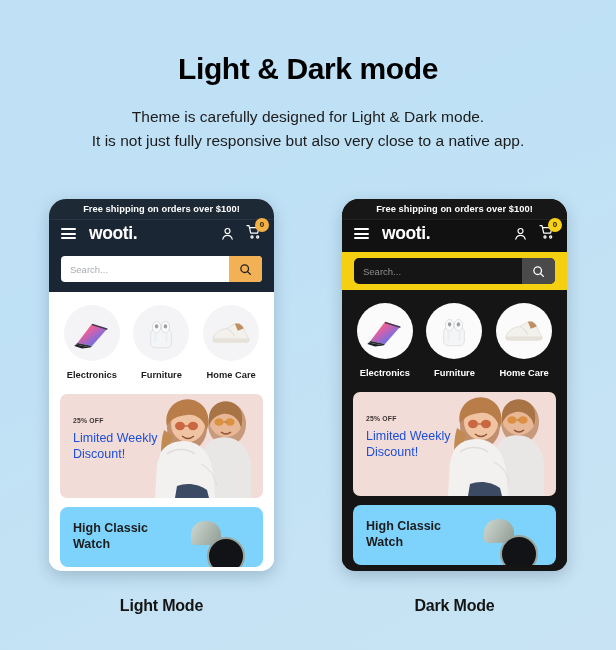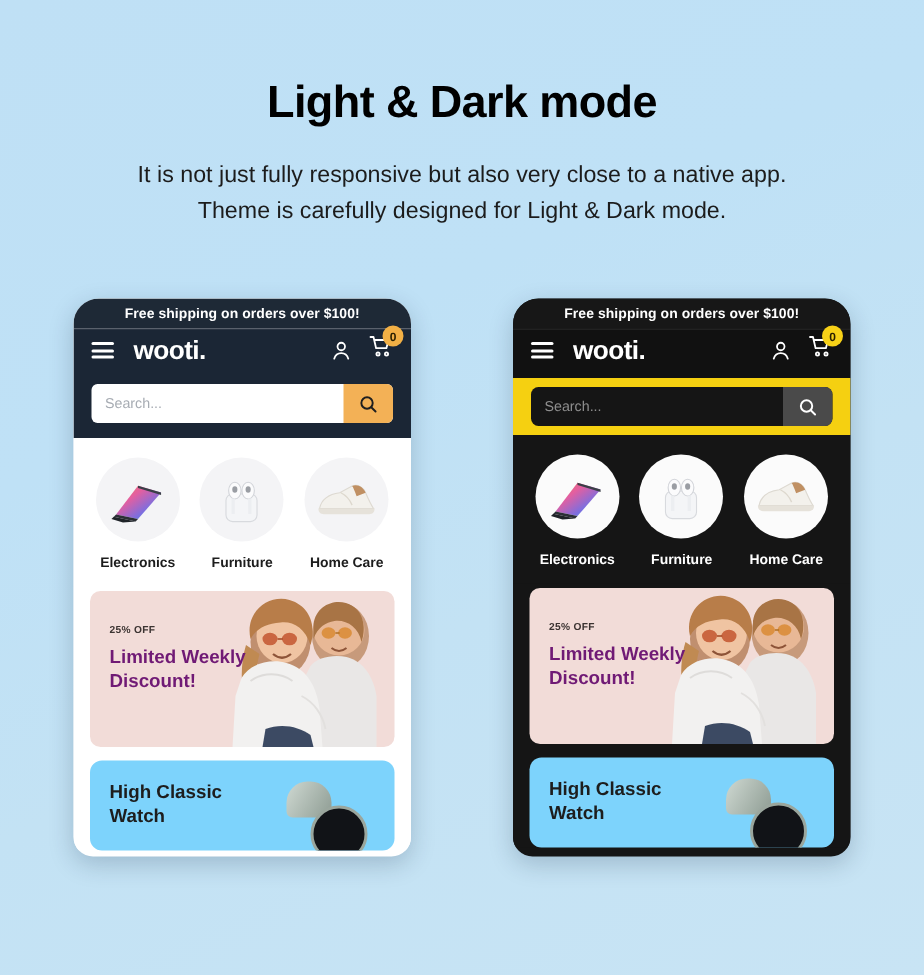--- a/index.html
+++ b/index.html
@@ -186,22 +186,22 @@
   }
   .banner-off {
     font-size: 6.8px;
     font-weight: bold;
     color: #3c3432;
     letter-spacing: 0.2px;
   }
   .banner-title {
     margin-top: 6px;
     font-size: 12.5px;
-    font-weight: bold;
-    color: #701a75;
+    font-weight: normal;
+    color: #1d4ed8;
     line-height: 1.28;
   }
 
   
   .models { position: absolute; right: 0; top: 0; bottom: 0; width: 132px; }
 
   
   .prod-wrap { padding: 9px 11px 0; }
   .light .prod-wrap { background: #ffffff; }
   .dark  .prod-wrap { background: #151515; }
@@ -248,22 +248,22 @@
     color: #141414;
     letter-spacing: -0.2px;
   }
 </style>
 </head>
 <body>
 
 <div class="page-heading">Light &amp; Dark mode</div>
 
 <div class="page-sub">
+  <div>Theme is carefully designed for Light &amp; Dark mode.</div>
   <div>It is not just fully responsive but also very close to a native app.</div>
-  <div>Theme is carefully designed for Light &amp; Dark mode.</div>
 </div>
 
 <div class="phones">
 
   <div class="phone-col">
     <div class="phone light">
 
       <div class="promo-strip">Free shipping on orders over $100!</div>
 
       <div class="navbar">
@@ -393,20 +393,21 @@
             <div>Watch</div>
           </div>
           <div class="watch">
             <div class="watch-band-top"></div>
             <div class="watch-case"></div>
           </div>
         </div>
       </div>
 
     </div>
+    <div class="mode-caption">Light Mode</div>
   </div>
 
   <div class="phone-col">
     <div class="phone dark">
 
       <div class="promo-strip">Free shipping on orders over $100!</div>
 
       <div class="navbar">
         <div class="burger">
           <span></span>
@@ -534,15 +535,16 @@
             <div>Watch</div>
           </div>
           <div class="watch">
             <div class="watch-band-top"></div>
             <div class="watch-case"></div>
           </div>
         </div>
       </div>
 
     </div>
+    <div class="mode-caption">Dark Mode</div>
   </div>
 
 </div>
 
 </body></html>

